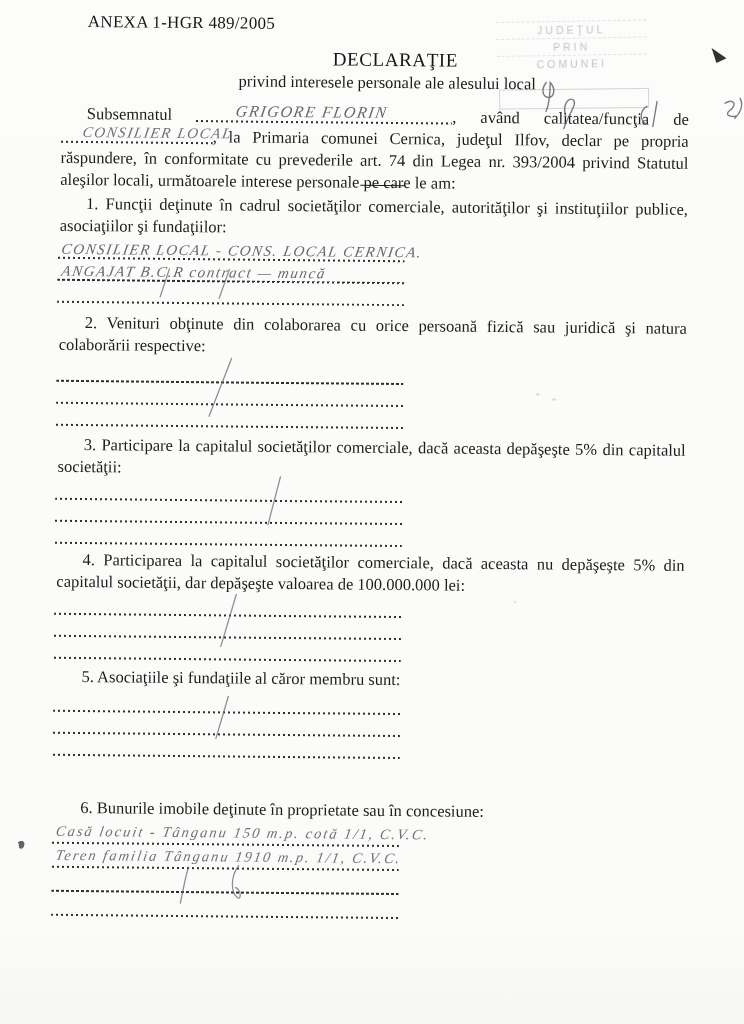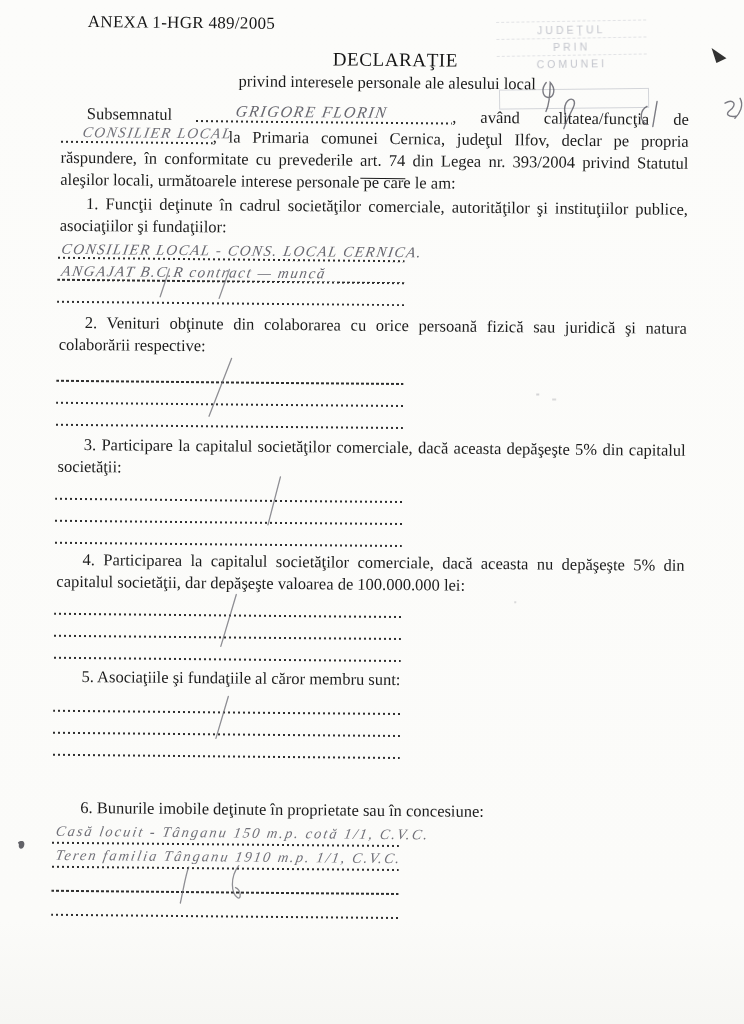--- a/index.html
+++ b/index.html
@@ -59,21 +59,21 @@
     margin:0; font-size:16.5px; line-height:22px;
     text-align:justify; text-indent:26px;
   }
   .dotfill{
     display:inline-block; position:relative; height:14px; vertical-align:-2px;
     background-image:repeating-linear-gradient(90deg,#2d2d2d 0 2.2px,transparent 2.2px 5px);
     background-size:100% 2.4px; background-repeat:no-repeat; background-position:0 bottom;
   }
   .name-fill{width:256px;}
   .role-fill{width:152px;}
-  .art{border-bottom:1px solid #1c1c1c; padding-bottom:8px;}
+  .art{border-bottom:1px solid #1c1c1c; padding-bottom:15px;}
   .hand{
     font-style:italic; letter-spacing:1.6px;
     color:#4e4e58; white-space:nowrap;
     transform:skewX(-9deg);
   }
   .hand-name{position:absolute; left:14px; top:-8px; font-size:16px; opacity:.85;}
   .hand-role{position:absolute; left:-4px; top:-8px; font-size:15px; opacity:.8;}
   .sec{position:absolute; left:60px; width:630px;}
   #s1{top:193px;} #s2{top:312px;} #s3{top:434px;}
   #s4{top:549px;} #s5{top:666px;} #s6{top:797px;}

